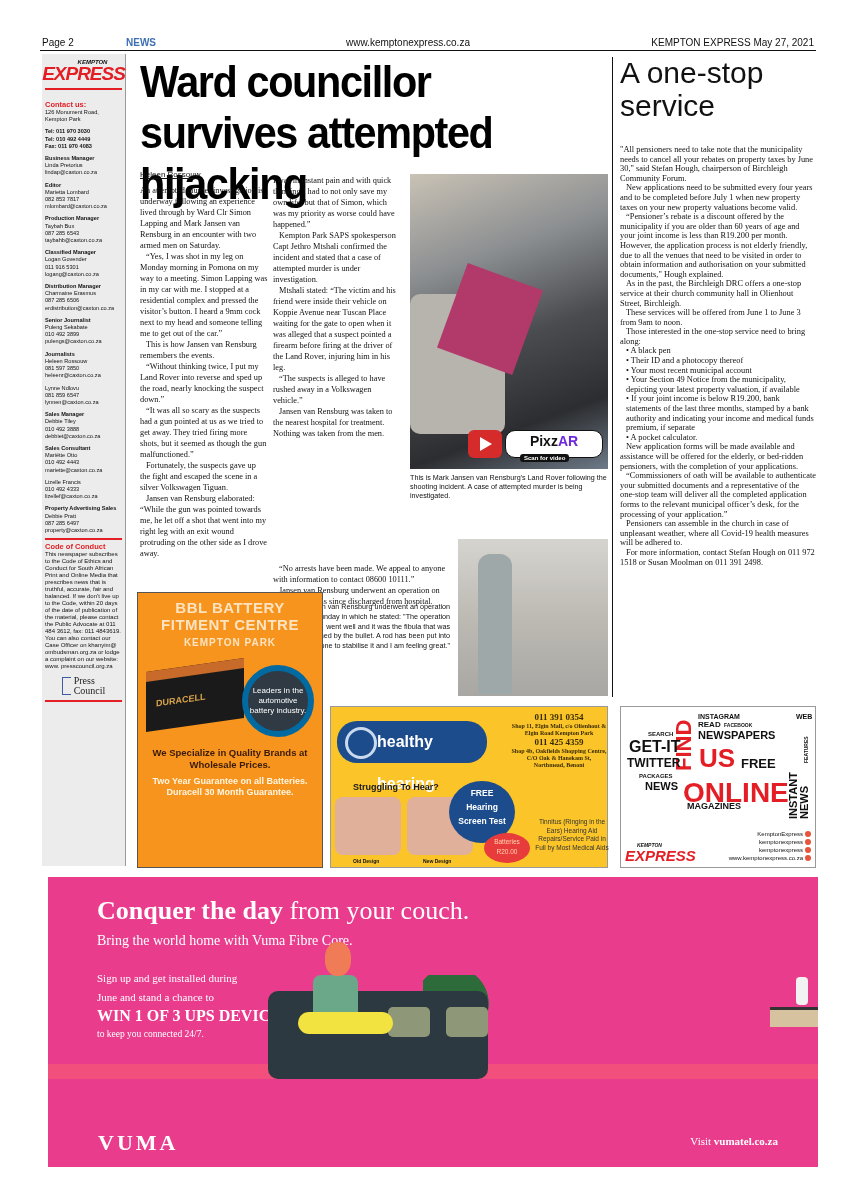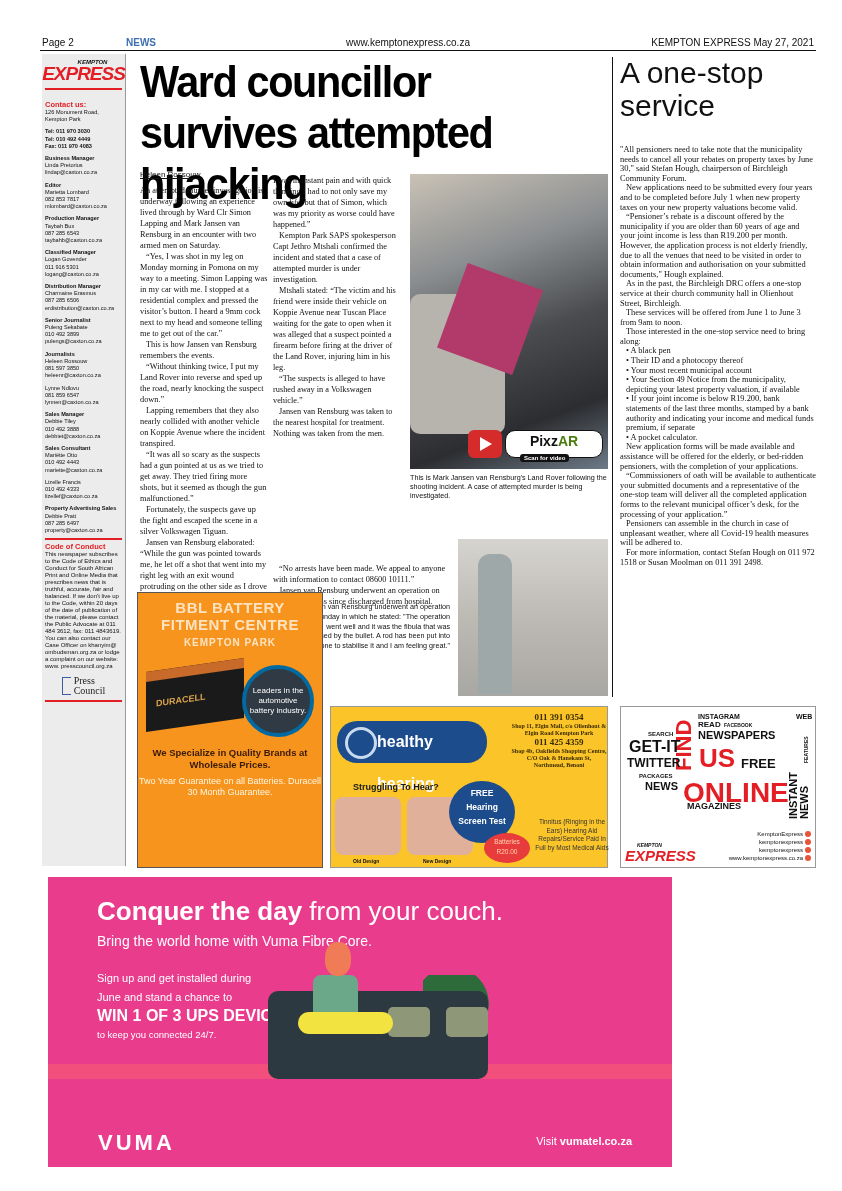--- a/index.html
+++ b/index.html
@@ -33,41 +33,41 @@
   .col2b { left: 273px; top: 563px; width: 185px; }
   .vrule { left: 612px; top: 57px; width: 1px; height: 640px; background: #111; }
   
   .photo1 { left: 410px; top: 174px; width: 198px; height: 295px; background: linear-gradient(160deg,#c9c2b5 0%,#8a8d90 30%,#4a4c50 55%,#2c2d30 80%,#6d7a88 100%); overflow: hidden; }
   .photo1 .seat { position: absolute; left: 0; top: 120px; width: 95px; height: 140px; background: #b7b3ad; border-radius: 10px; }
   .photo1 .cloth { position: absolute; left: 40px; top: 100px; width: 80px; height: 90px; background: #b23a6a; transform: rotate(20deg); }
   .pixzar { position: absolute; left: 58px; top: 256px; display: flex; align-items: center; gap: 3px; }
   .pixzar .play { width: 34px; height: 28px; background: #d62b2b; border-radius: 6px; position: relative; }
   .pixzar .play::after { content: ""; position: absolute; left: 12px; top: 7px; border-left: 12px solid #fff; border-top: 7px solid transparent; border-bottom: 7px solid transparent; }
   .pixzar .brand { width: 98px; height: 28px; background: #fff; border: 1.5px solid #111; border-radius: 10px; font-family: "Liberation Sans", sans-serif; font-weight: bold; font-size: 14px; text-align: center; line-height: 20px; position: relative; }
-  .pixzar .brand .ar { color: #4d7c0f; }
+  .pixzar .brand .ar { color: #6d28d9; }
   .pixzar .brand .scan { position: absolute; left: 14px; bottom: -5px; background: #111; color: #fff; font-size: 6px; line-height: 8px; padding: 0 4px; border-radius: 3px; }
   .cap1 { left: 410px; top: 473px; width: 200px; font-family: "Liberation Sans", sans-serif; font-size: 7.2px; line-height: 9px; }
   .photo2 { left: 458px; top: 539px; width: 150px; height: 157px; background: linear-gradient(180deg,#d6d4cf 0%,#bdbab4 50%,#a9a7a3 100%); }
   .photo2 .cast { position: absolute; left: 20px; top: 15px; width: 34px; height: 140px; background: #9fa8a8; border-radius: 12px 12px 0 0; }
   .cap2 { left: 300px; top: 602px; width: 150px; font-family: "Liberation Sans", sans-serif; font-size: 7.2px; line-height: 9.8px; text-align: right; }
   
   .rh { left: 620px; top: 56px; width: 200px; font-family: "Liberation Sans", sans-serif; font-size: 30px; line-height: 33px; color: #111; }
   .col3 { left: 620px; top: 145px; width: 196px; font-size: 8.4px; line-height: 9.6px; }
   .col3 p { text-indent: 6px; }
   .col3 p.ni { text-indent: 0; }
   .col3 .bl { text-indent: 0; padding-left: 6px; }
   
   .bbl { left: 137px; top: 592px; width: 186px; height: 276px; background: #f7941d; border: 1px solid #555; font-family: "Liberation Sans", sans-serif; text-align: center; }
   .bbl .t1 { color: #fde3c2; font-size: 15px; font-weight: bold; line-height: 17px; margin-top: 6px; letter-spacing: 0.5px; }
   .bbl .t2 { color: #fde3c2; font-size: 10px; font-weight: bold; margin-top: 4px; letter-spacing: 1px; }
   .bbl .batt { position: absolute; left: 8px; top: 72px; width: 98px; height: 60px; background: #1a1a1a; border-top: 10px solid #c76a2a; transform: skewY(-8deg); }
   .bbl .batt span { color: #d8a34a; font-size: 9px; font-weight: bold; position: absolute; left: 10px; top: 18px; }
-  .bbl .circle { position: absolute; left: 104px; top: 72px; width: 72px; height: 72px; border-radius: 50%; background: #2f3a44; border: 4px solid #0369a1; color: #fff; font-size: 8px; line-height: 10px; display: flex; align-items: center; justify-content: center; }
+  .bbl .circle { position: absolute; left: 104px; top: 72px; width: 72px; height: 72px; border-radius: 50%; background: #2f3a44; border: 6px solid #0369a1; color: #fff; font-size: 8px; line-height: 10px; display: flex; align-items: center; justify-content: center; }
   .bbl .spec { position: absolute; left: 0; width: 100%; top: 154px; font-size: 9.5px; font-weight: bold; color: #3a1a0a; line-height: 12px; }
-  .bbl .guar { position: absolute; left: 0; width: 100%; top: 183px; font-size: 9px; font-weight: normal; color: #fff5e0; line-height: 11px; }
+  .bbl .guar { position: absolute; left: 0; width: 100%; top: 183px; font-size: 9px; font-weight: bold; color: #fff5e0; line-height: 11px; }
   .bbl .foot { position: absolute; left: 0; bottom: 0; width: 100%; height: 62px; background: #3c3c3c; color: #fff; }
   .bbl .tel { font-size: 9px; font-weight: bold; line-height: 14px; margin-top: 4px; }
   .bbl .addr { font-size: 6px; line-height: 8px; font-weight: bold; }
   .hh { left: 330px; top: 706px; width: 278px; height: 162px; background: #fbc52a; border: 1px solid #999; font-family: "Liberation Sans", sans-serif; }
   .hh .logo2 { position: absolute; left: 6px; top: 14px; width: 150px; height: 42px; background: #1c4c8c; border-radius: 20px; color: #fff; font-weight: bold; font-size: 16px; line-height: 42px; padding-left: 40px; }
   .hh .logo2::before { content: ""; position: absolute; left: 8px; top: 6px; width: 26px; height: 26px; border-radius: 50%; border: 3px solid #c9d9ee; }
   .hh .addr { position: absolute; left: 180px; top: 5px; width: 96px; font-family: "Liberation Serif", serif; font-size: 6px; line-height: 7px; font-weight: bold; text-align: center; color: #3a2a00; }
   .hh .addr .ph { font-size: 9px; line-height: 11px; }
   .hh .strug { position: absolute; left: 22px; top: 75px; font-weight: bold; font-size: 9px; color: #1a1a1a; }
   .hh .ear { position: absolute; top: 90px; width: 66px; height: 58px; background: #e0b09a; border-radius: 8px; }
@@ -75,21 +75,21 @@
   .hh .free { position: absolute; left: 118px; top: 74px; width: 66px; height: 62px; border-radius: 50%; background: #1c4c8c; color: #fff; font-size: 8.5px; font-weight: bold; line-height: 14px; text-align: center; padding-top: 5px; }
   .hh .price { position: absolute; left: 153px; top: 126px; width: 46px; height: 30px; border-radius: 50%; background: #e83c3c; color: #ffd4b0; font-size: 6.5px; line-height: 10px; text-align: center; padding-top: 4px; }
   .hh .tin { position: absolute; left: 204px; top: 111px; width: 74px; font-size: 6.5px; line-height: 8.5px; text-align: center; color: #333; }
   .fuo { left: 620px; top: 706px; width: 196px; height: 162px; border: 1px solid #999; background: #fff; font-family: "Liberation Sans", sans-serif; font-weight: bold; }
   .fuo .w { position: absolute; color: #111; line-height: 1; }
   .fuo .red { color: #e31e24; }
   .fuo .soc { position: absolute; right: 4px; top: 123px; text-align: right; font-size: 6px; line-height: 8px; font-weight: normal; }
   .fuo .soc .d { display: inline-block; width: 6px; height: 6px; border-radius: 50%; background: #e8543b; margin-left: 2px; vertical-align: middle; }
   .fuo .lg { position: absolute; left: 4px; top: 136px; }
   
-  .vuma { left: 48px; top: 877px; width: 624px; height: 290px; background: #ea3c8d; font-family: Liberation Sans, sans-serif; color: #fff; overflow: hidden; }
+  .vuma { left: 48px; top: 877px; width: 770px; height: 290px; background: #ea3c8d; font-family: Liberation Serif, serif; color: #fff; overflow: hidden; }
   .vuma .h1 { position: absolute; left: 49px; top: 18px; font-size: 26px; line-height: 32px; }
   .vuma .h1 b { font-weight: bold; }
   .vuma .h2 { position: absolute; left: 49px; top: 56px; font-size: 14px; }
   .vuma .p1 { position: absolute; left: 49px; top: 92px; font-size: 11px; line-height: 19px; }
   .vuma .win { position: absolute; left: 49px; top: 130px; font-size: 16px; font-weight: bold; }
   .vuma .keep { position: absolute; left: 49px; top: 152px; font-size: 9.5px; }
   .vuma .floor { position: absolute; left: 0; top: 187px; width: 100%; height: 15px; background: #f24f7d; }
   .vuma .sofa { position: absolute; left: 220px; top: 114px; width: 220px; height: 88px; background: #2d3941; border-radius: 10px; }
   .vuma .pillow { position: absolute; top: 130px; width: 42px; height: 30px; background: #8f9779; border-radius: 5px; }
   .vuma .woman-head { position: absolute; left: 277px; top: 65px; width: 26px; height: 34px; border-radius: 45%; background: #f07b57; }
@@ -212,21 +212,20 @@
   </div>
 </div>
 
 <div class="abs headline">Ward councillor survives attempted hijacking</div>
 <div class="abs byline">Heleen Rossouw</div>
 <div class="abs body col1" id="col1">
     <p class="ni">An attempted murder investigation is underway following an experience lived through by Ward Clr Simon Lapping and Mark Jansen van Rensburg in an encounter with two armed men on Saturday.</p>
     <p>“Yes, I was shot in my leg on Monday morning in Pomona on my way to a meeting. Simon Lapping was in my car with me. I stopped at a residential complex and pressed the visitor’s button. I heard a 9mm cock next to my head and someone telling me to get out of the car.”</p>
     <p>This is how Jansen van Rensburg remembers the events.</p>
     <p>“Without thinking twice, I put my Land Rover into reverse and sped up the road, nearly knocking the suspect down.”</p>
-    <p>Lapping remembers that they also nearly collided with another vehicle on Koppie Avenue where the incident transpired.</p>
     <p>“It was all so scary as the suspects had a gun pointed at us as we tried to get away. They tried firing more shots, but it seemed as though the gun malfunctioned.”</p>
     <p>Fortunately, the suspects gave up the fight and escaped the scene in a silver Volkswagen Tiguan.</p>
     <p>Jansen van Rensburg elaborated: “While the gun was pointed towards me, he let off a shot that went into my right leg with an exit wound protruding on the other side as I drove away.</p>
   </div>
 <div class="abs body col2" id="col2">
     <p class="ni">I was in instant pain and with quick thinking I had to not only save my own life, but that of Simon, which was my priority as worse could have happened.”</p>
     <p>Kempton Park SAPS spokesperson Capt Jethro Mtshali confirmed the incident and stated that a case of attempted murder is under investigation.</p>
     <p>Mtshali stated: “The victim and his friend were inside their vehicle on Koppie Avenue near Tuscan Place waiting for the gate to open when it was alleged that a suspect pointed a firearm before firing at the driver of the Land Rover, injuring him in his leg.</p>
     <p>“The suspects is alleged to have rushed away in a Volkswagen vehicle.”</p>
     <p>Jansen van Rensburg was taken to the nearest hospital for treatment. Nothing was taken from the men.</p>

